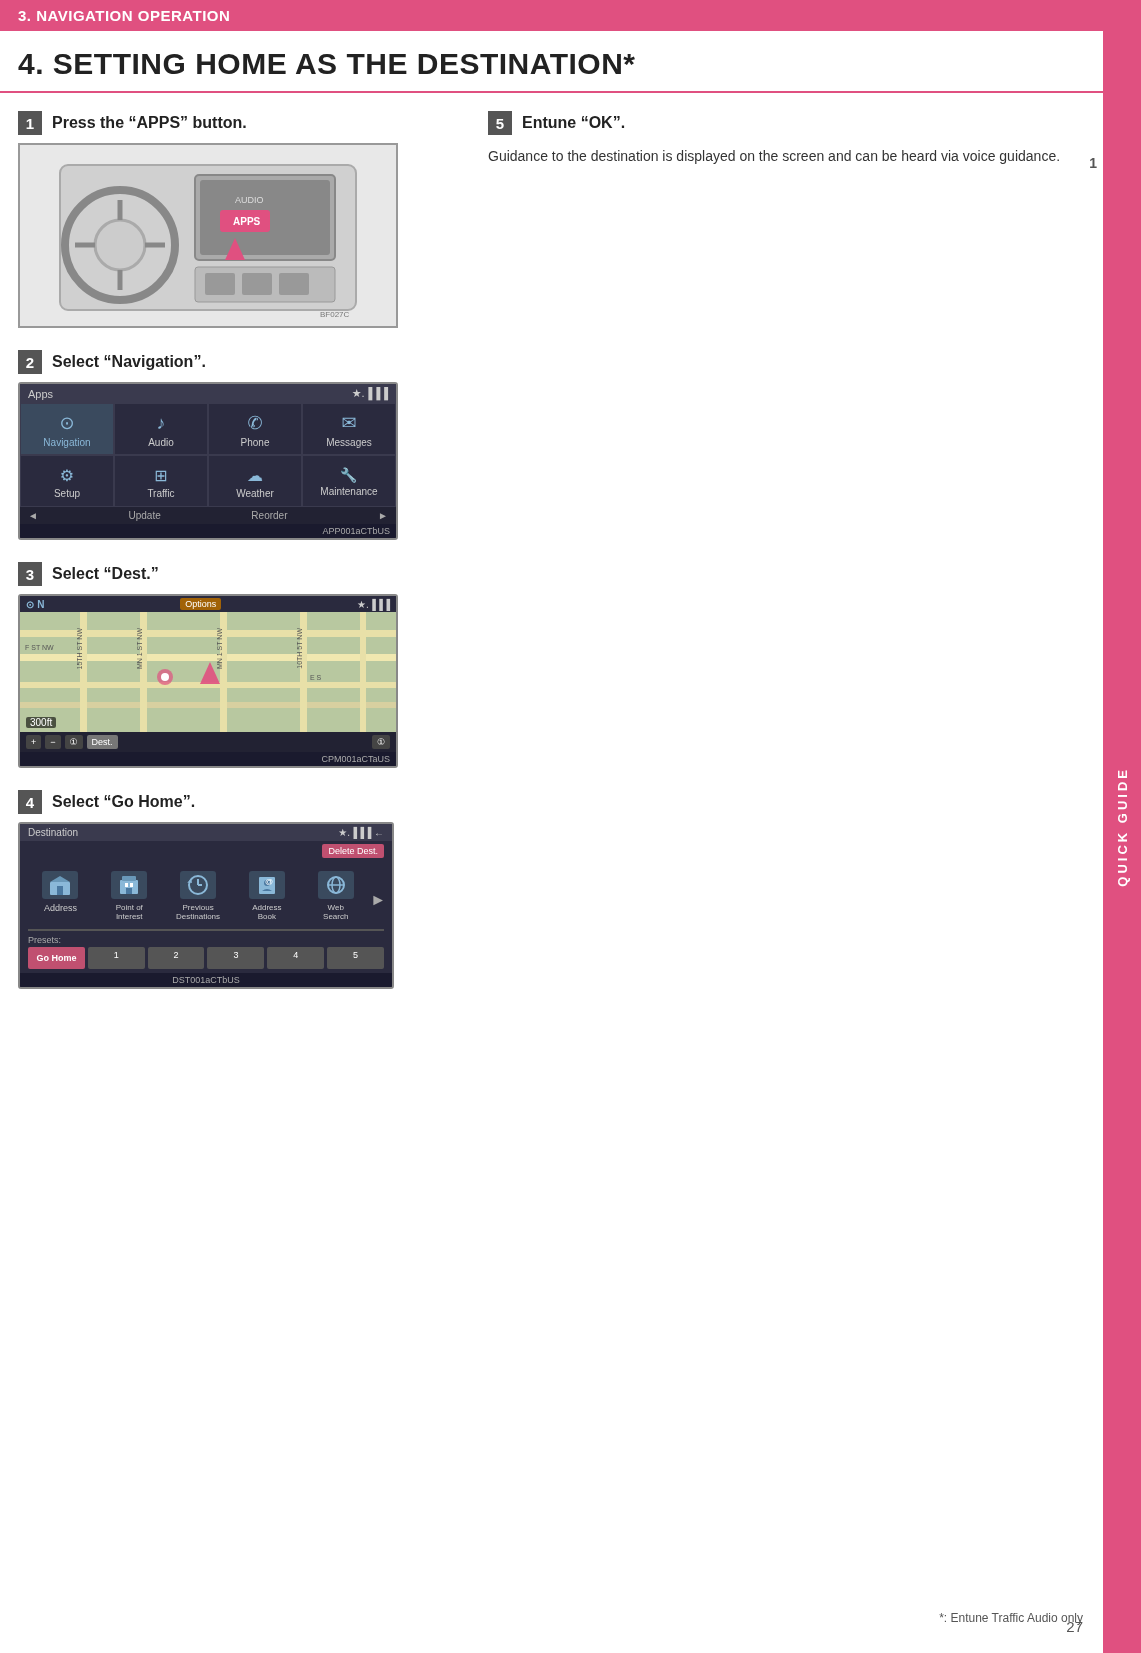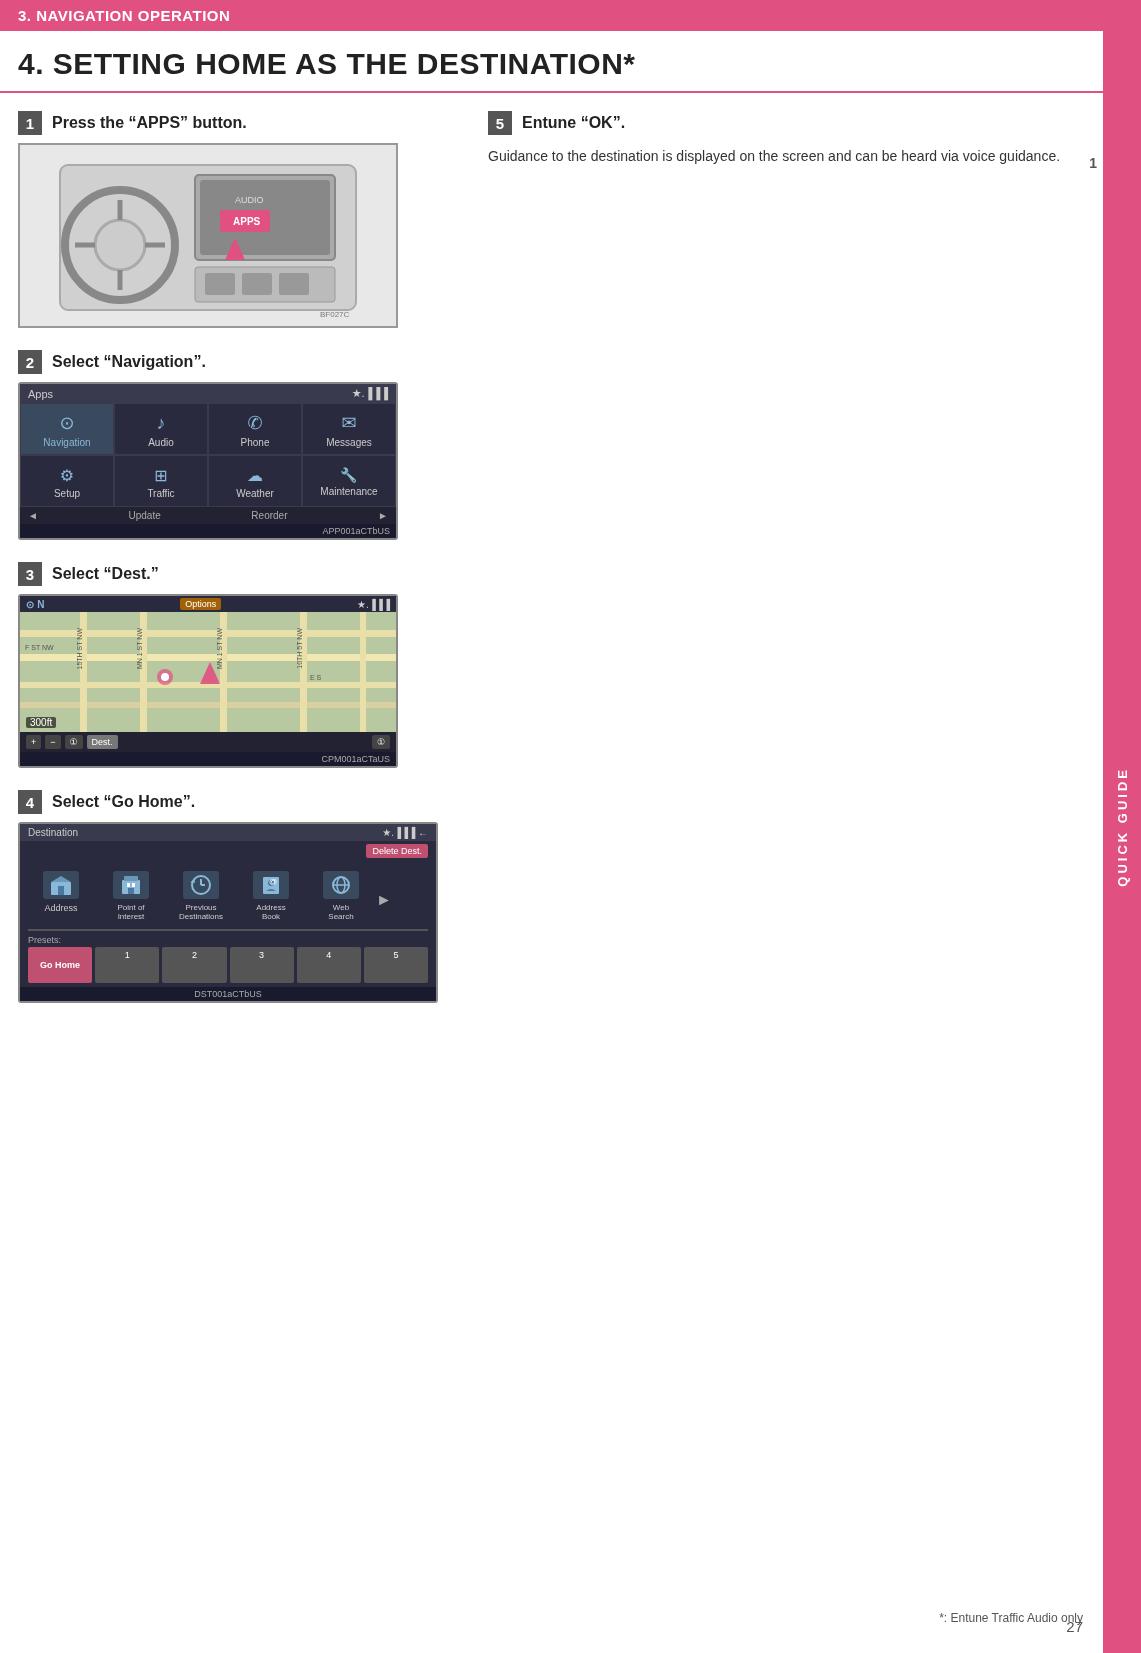--- a/index.html
+++ b/index.html
@@ -287,21 +287,21 @@
       margin-bottom: 2px;
     }
     .dest-presets-row {
       display: flex;
       gap: 3px;
     }
     .dest-preset-btn {
       background: #c05070;
       color: #fff;
       font-size: 9px;
-      padding: 13px 6px;
+      padding: 6px 6px;
       border-radius: 2px;
       font-weight: bold;
       flex: 1;
       text-align: center;
     }
     .dest-preset-num {
       background: #555;
       color: #fff;
       font-size: 9px;
       padding: 3px 6px;
@@ -536,21 +536,21 @@
     </div>
 
     <div class="step-block">
       <div class="step-header">
         <div class="step-num">
           <span>4</span>
         </div>
         <div class="step-label">Select “Go Home”.</div>
       </div>
 
-      <div class="screen-mock dest-screen" style="width:420px;">
+      <div class="screen-mock dest-screen" style="width:376px;">
         <div class="dest-topbar">
           <span>Destination</span>
           <span>★.▐▐▐ ←</span>
         </div>
         <div style="display:flex; justify-content:flex-end; padding: 3px 8px;">
           <span class="dest-delete-btn">Delete Dest.</span>
         </div>
         <div class="dest-icons-row">
 
           <div class="dest-icon-cell">

